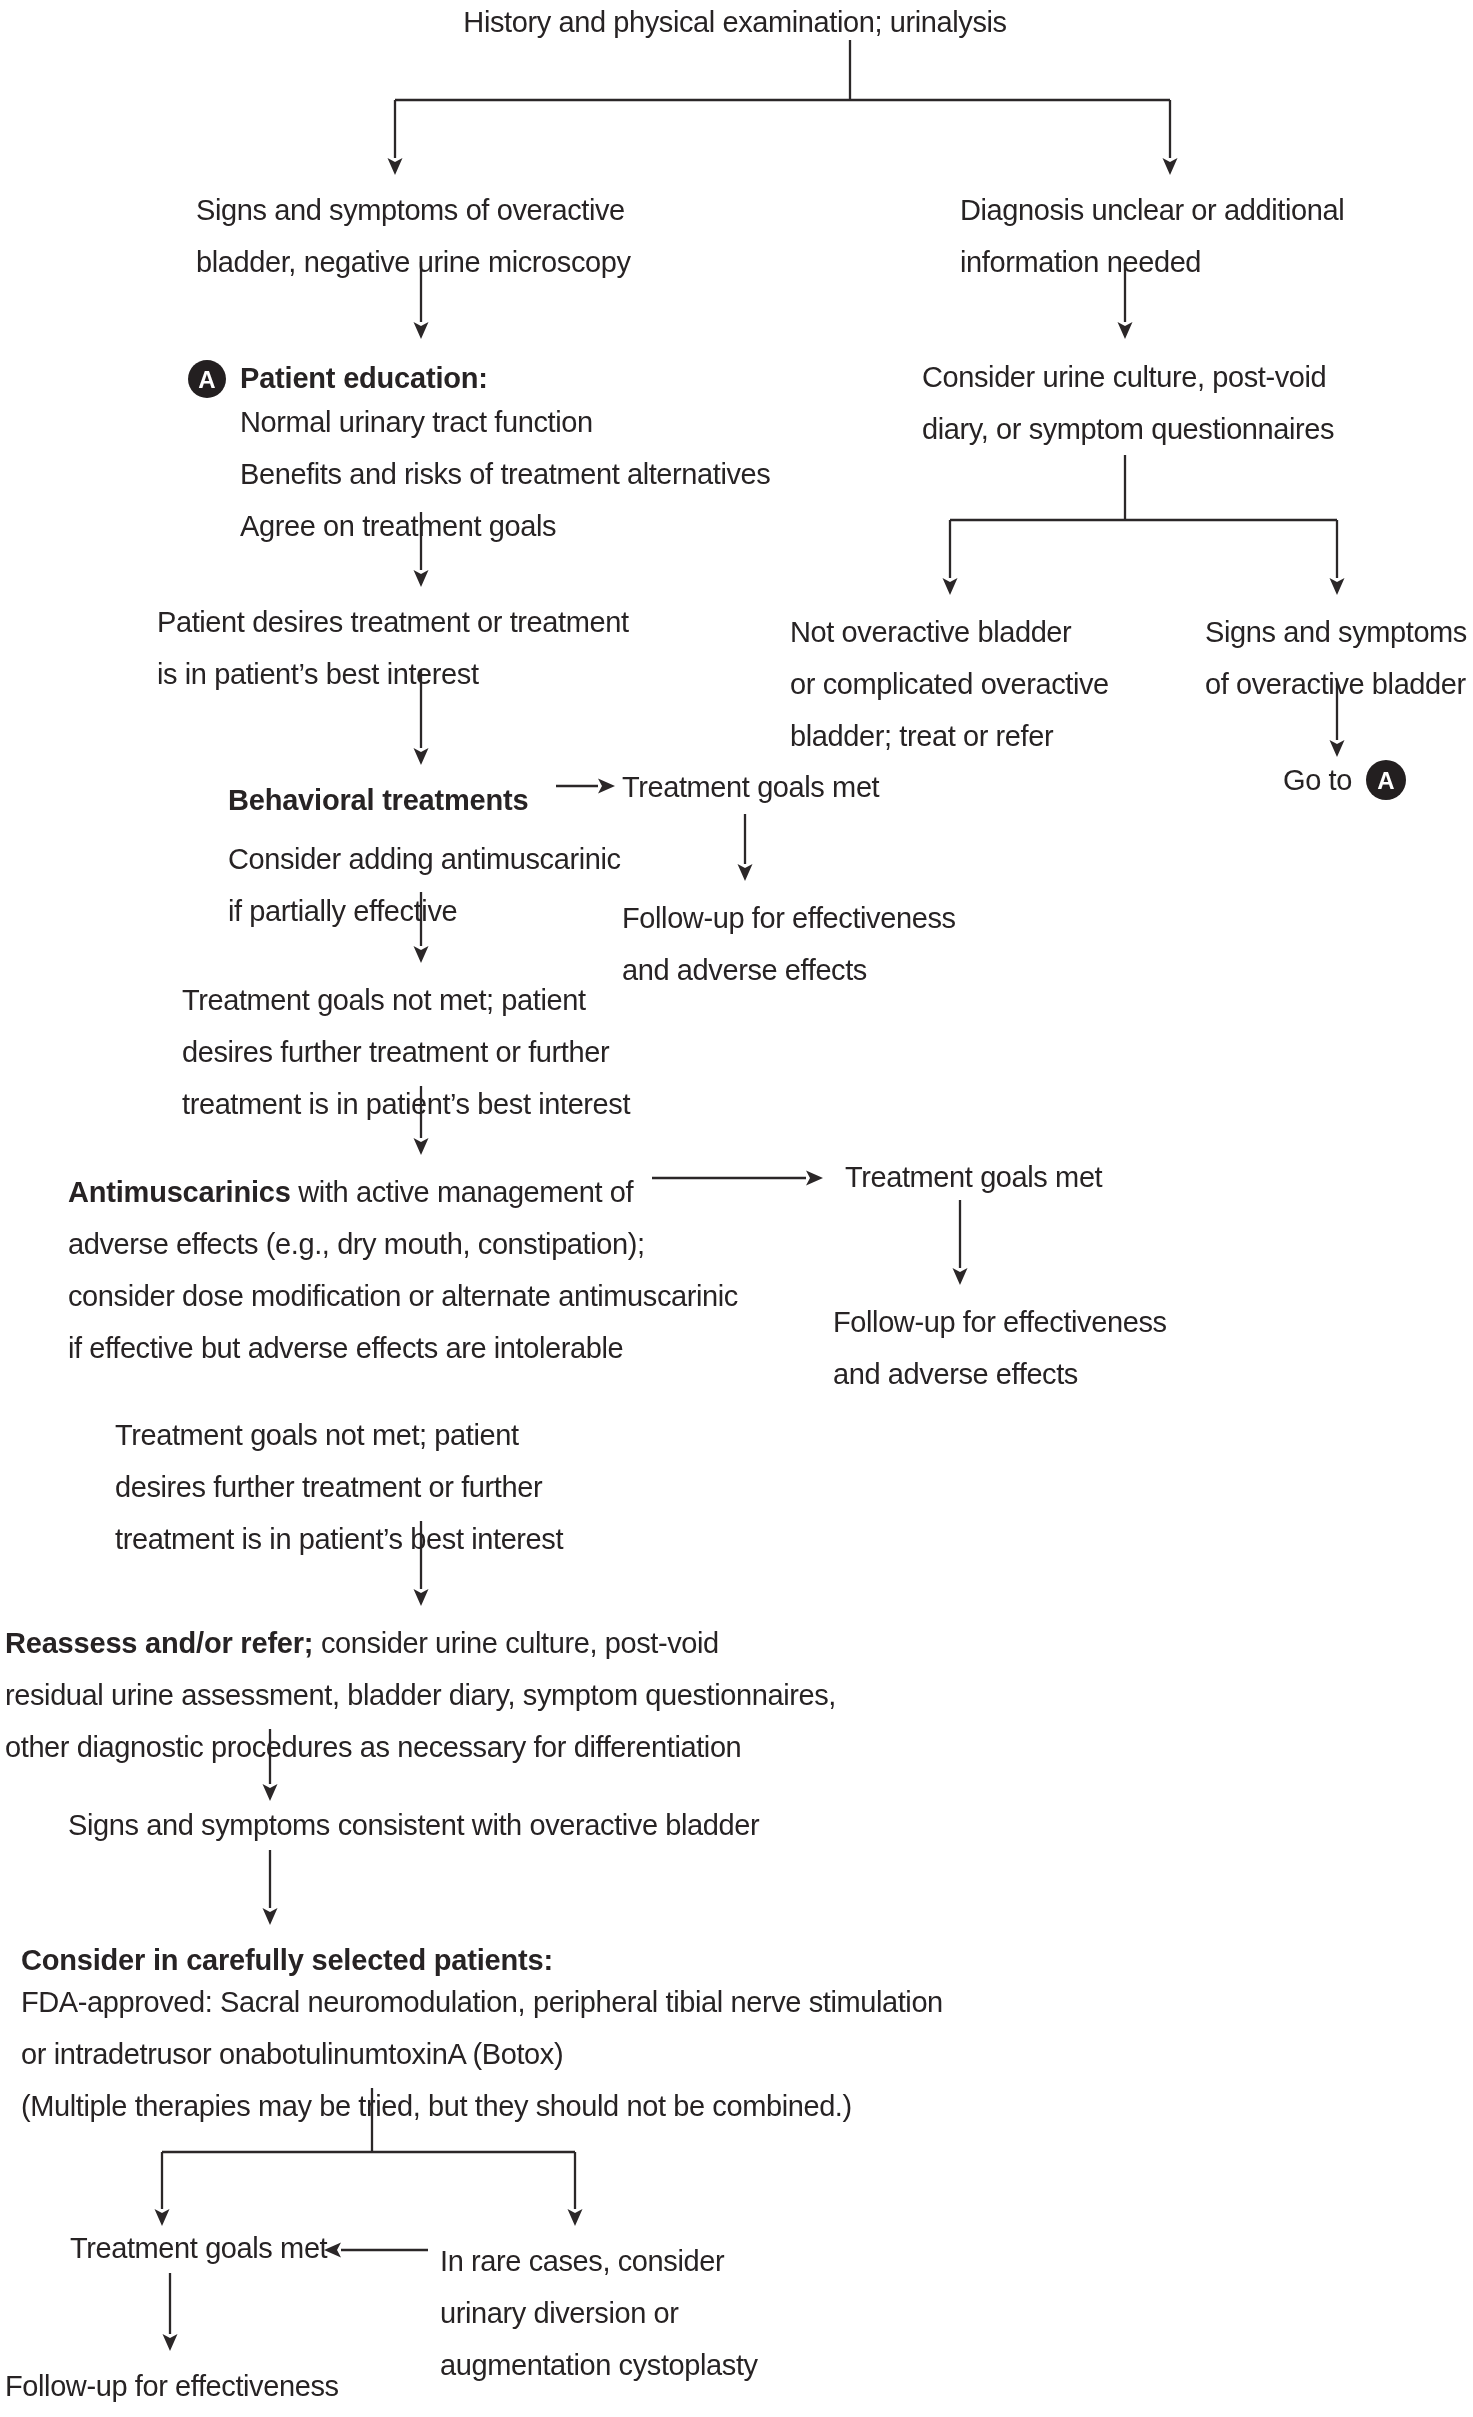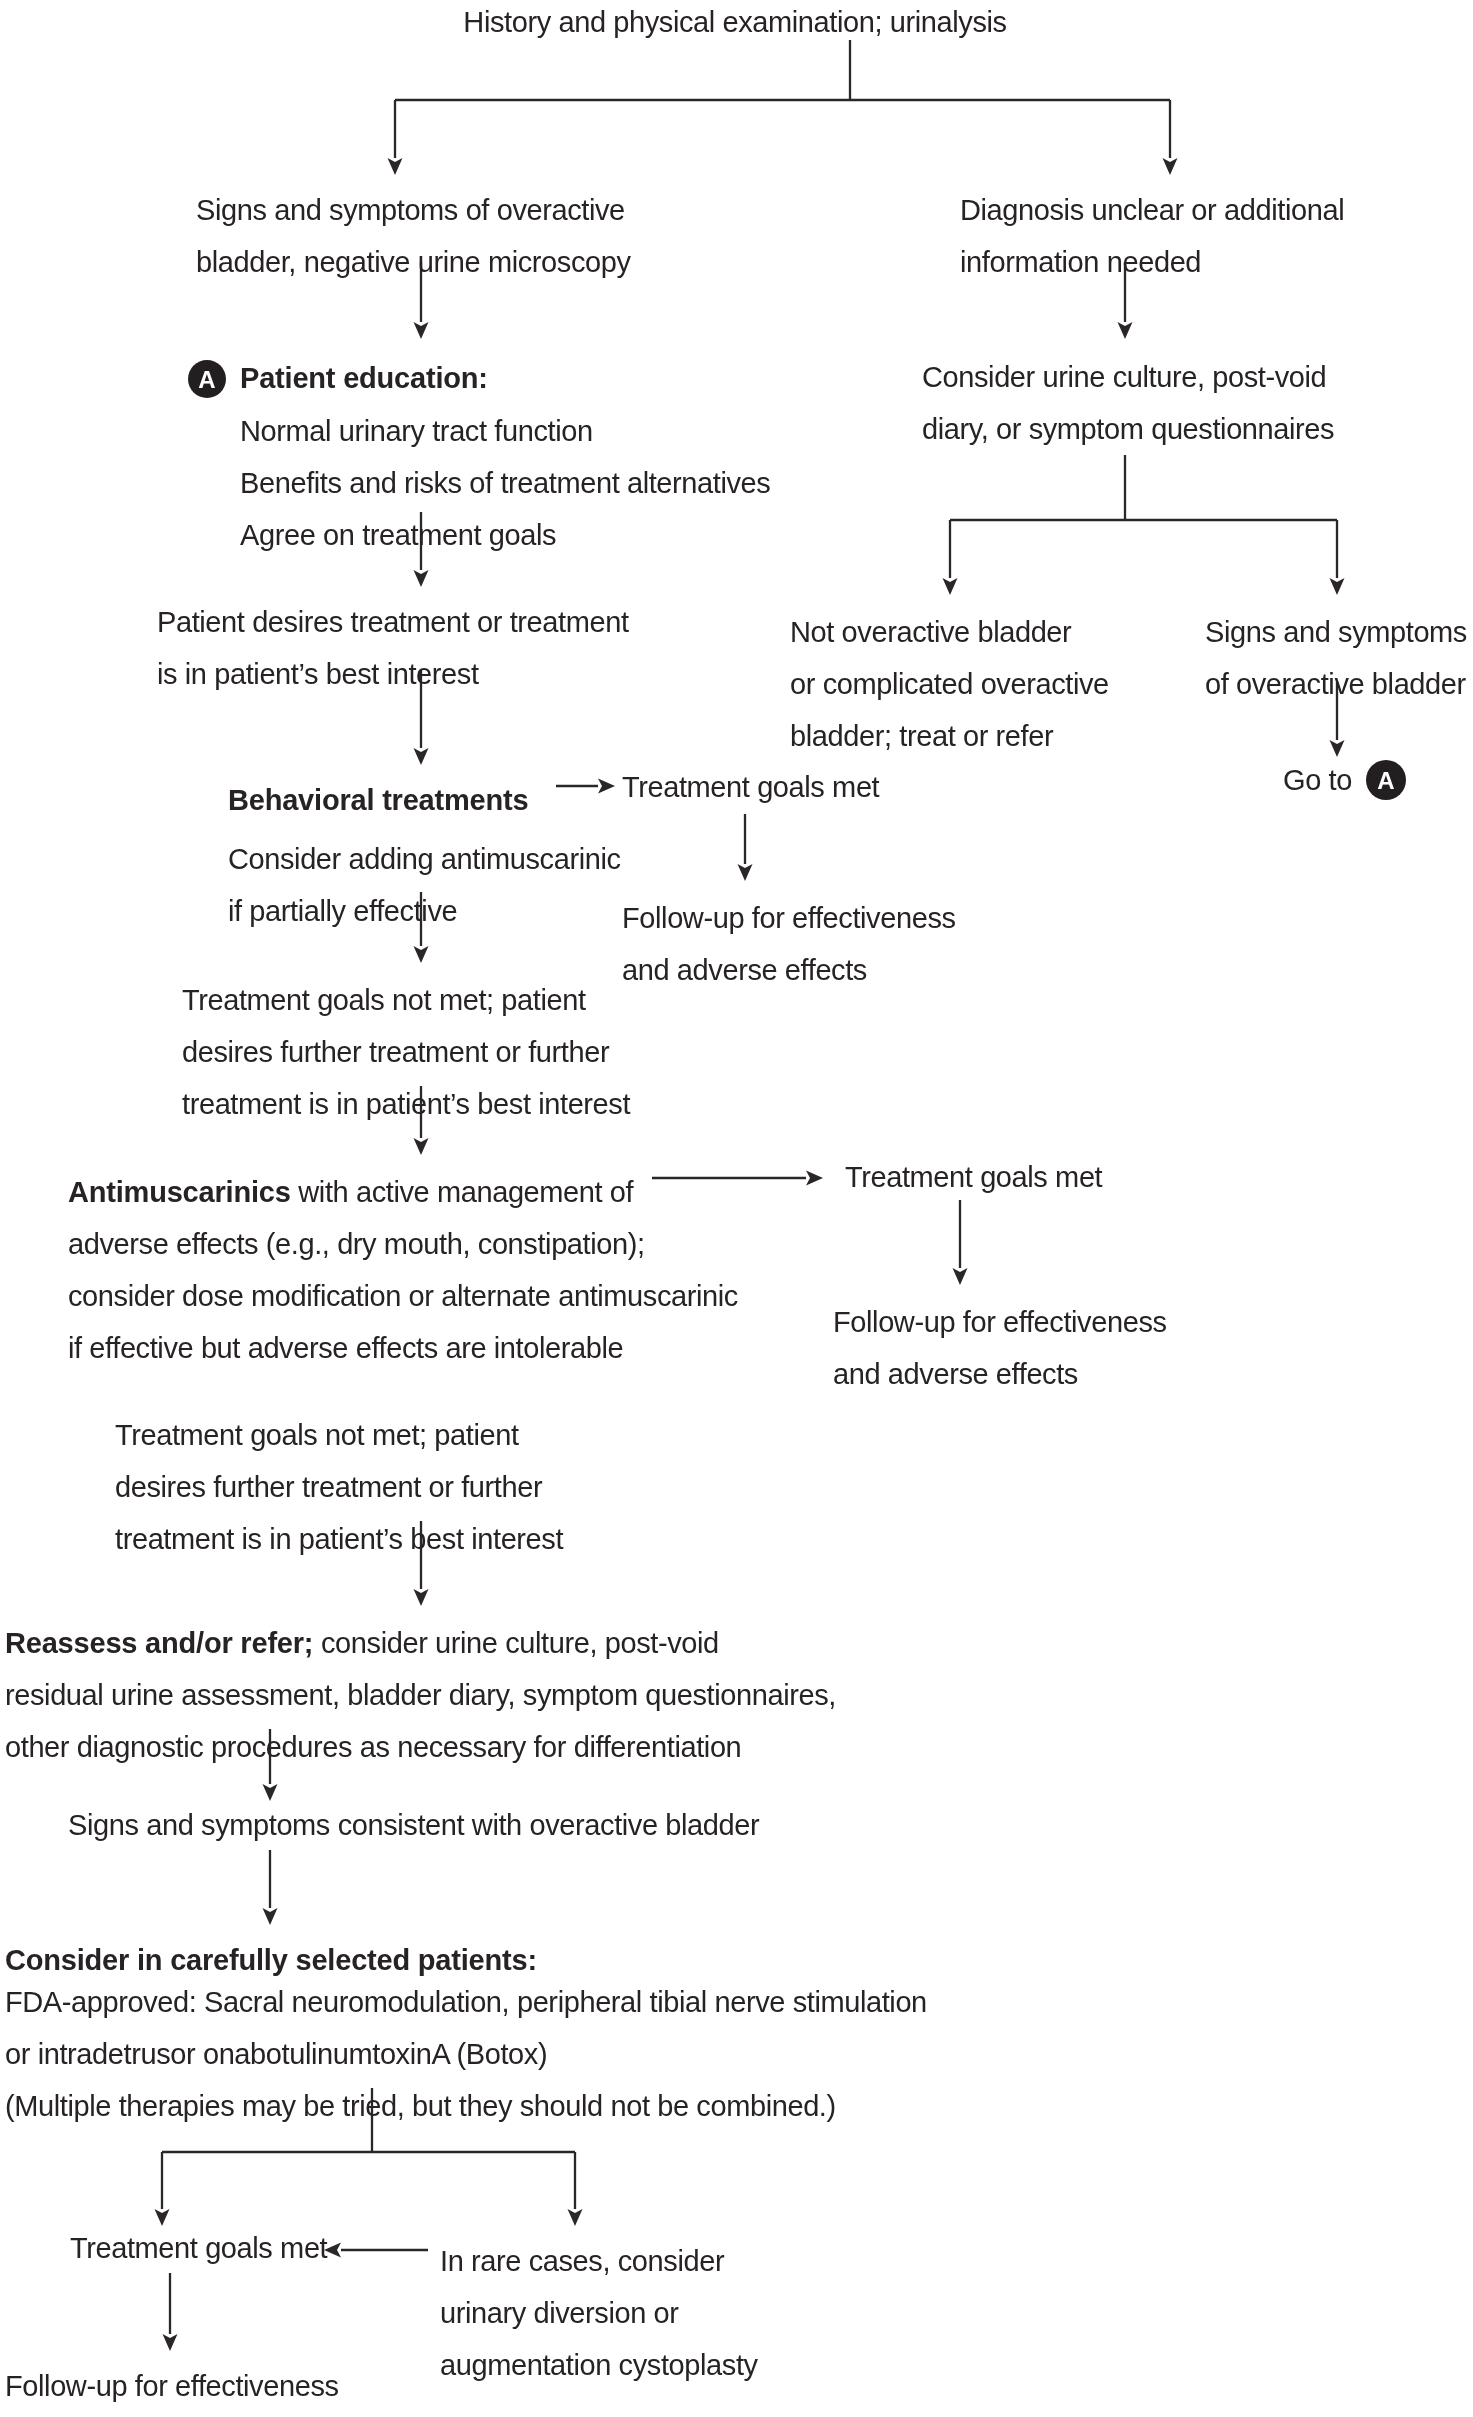--- a/index.html
+++ b/index.html
@@ -105,21 +105,21 @@
   <div class="node" style="left:960px;top:178px">
     <span class="ln">Diagnosis unclear or additional</span>
     <span class="ln">information needed</span>
   </div>
 
   <div class="node" style="left:240px;top:346px">
     <span class="ln edu-head">
       <span class="badge edu-badge">A</span>
       <b>Patient education:</b>
     </span>
-    <span class="ln" style="margin-top:14px">Normal urinary tract function</span>
+    <span class="ln" style="margin-top:5px">Normal urinary tract function</span>
     <span class="ln">Benefits and risks of treatment alternatives</span>
     <span class="ln">Agree on treatment goals</span>
   </div>
 
   <div class="node" style="left:922px;top:345px">
     <span class="ln">Consider urine culture, post-void</span>
     <span class="ln">diary, or symptom questionnaires</span>
   </div>
 
   <div class="node" style="left:157px;top:590px">
@@ -187,21 +187,21 @@
   <div class="node" style="left:5px;top:1611px">
     <span class="ln">
       <b>Reassess and/or refer;</b><span> consider urine culture, post-void</span>
     </span>
     <span class="ln">residual urine assessment, bladder diary, symptom questionnaires,</span>
     <span class="ln">other diagnostic procedures as necessary for differentiation</span>
   </div>
 
   <div class="node" style="left:68px;top:1806px">Signs and symptoms consistent with overactive bladder</div>
 
-  <div class="node" style="left:5px;top:1928px">
+  <div class="node" style="left:21px;top:1928px">
     <span class="ln"><b>Consider in carefully selected patients:</b></span>
     <span class="ln" style="margin-top:3px">FDA-approved: Sacral neuromodulation, peripheral tibial nerve stimulation</span>
     <span class="ln">or intradetrusor onabotulinumtoxinA (Botox)</span>
     <span class="ln">(Multiple therapies may be tried, but they should not be combined.)</span>
   </div>
 
   <div class="node" style="left:70px;top:2229px">Treatment goals met</div>
 
   <div class="node" style="left:440px;top:2229px">
     <span class="ln">In rare cases, consider</span>

